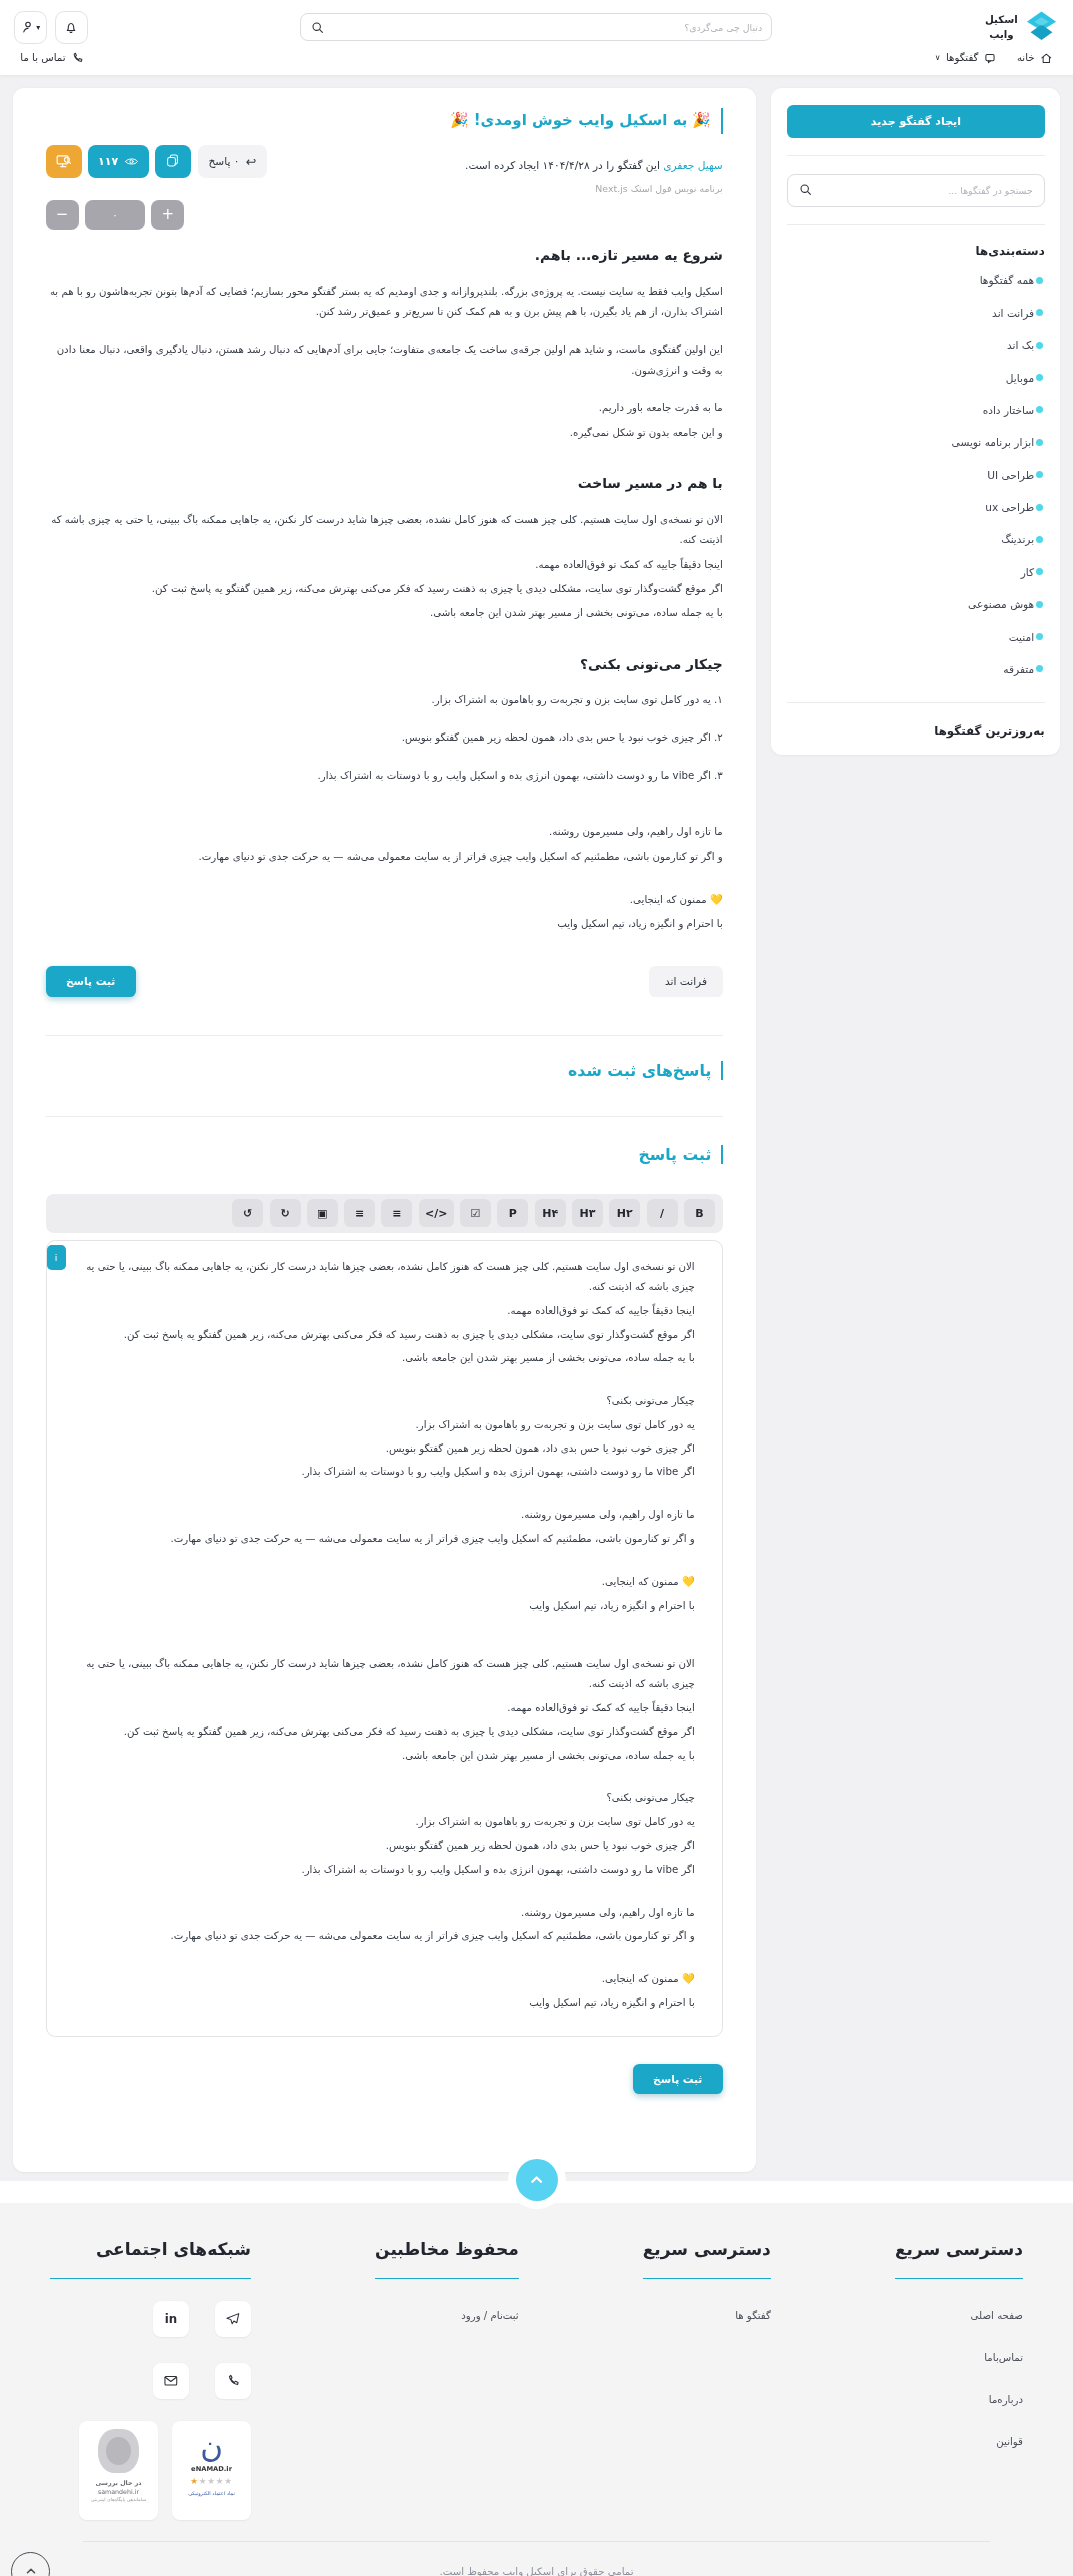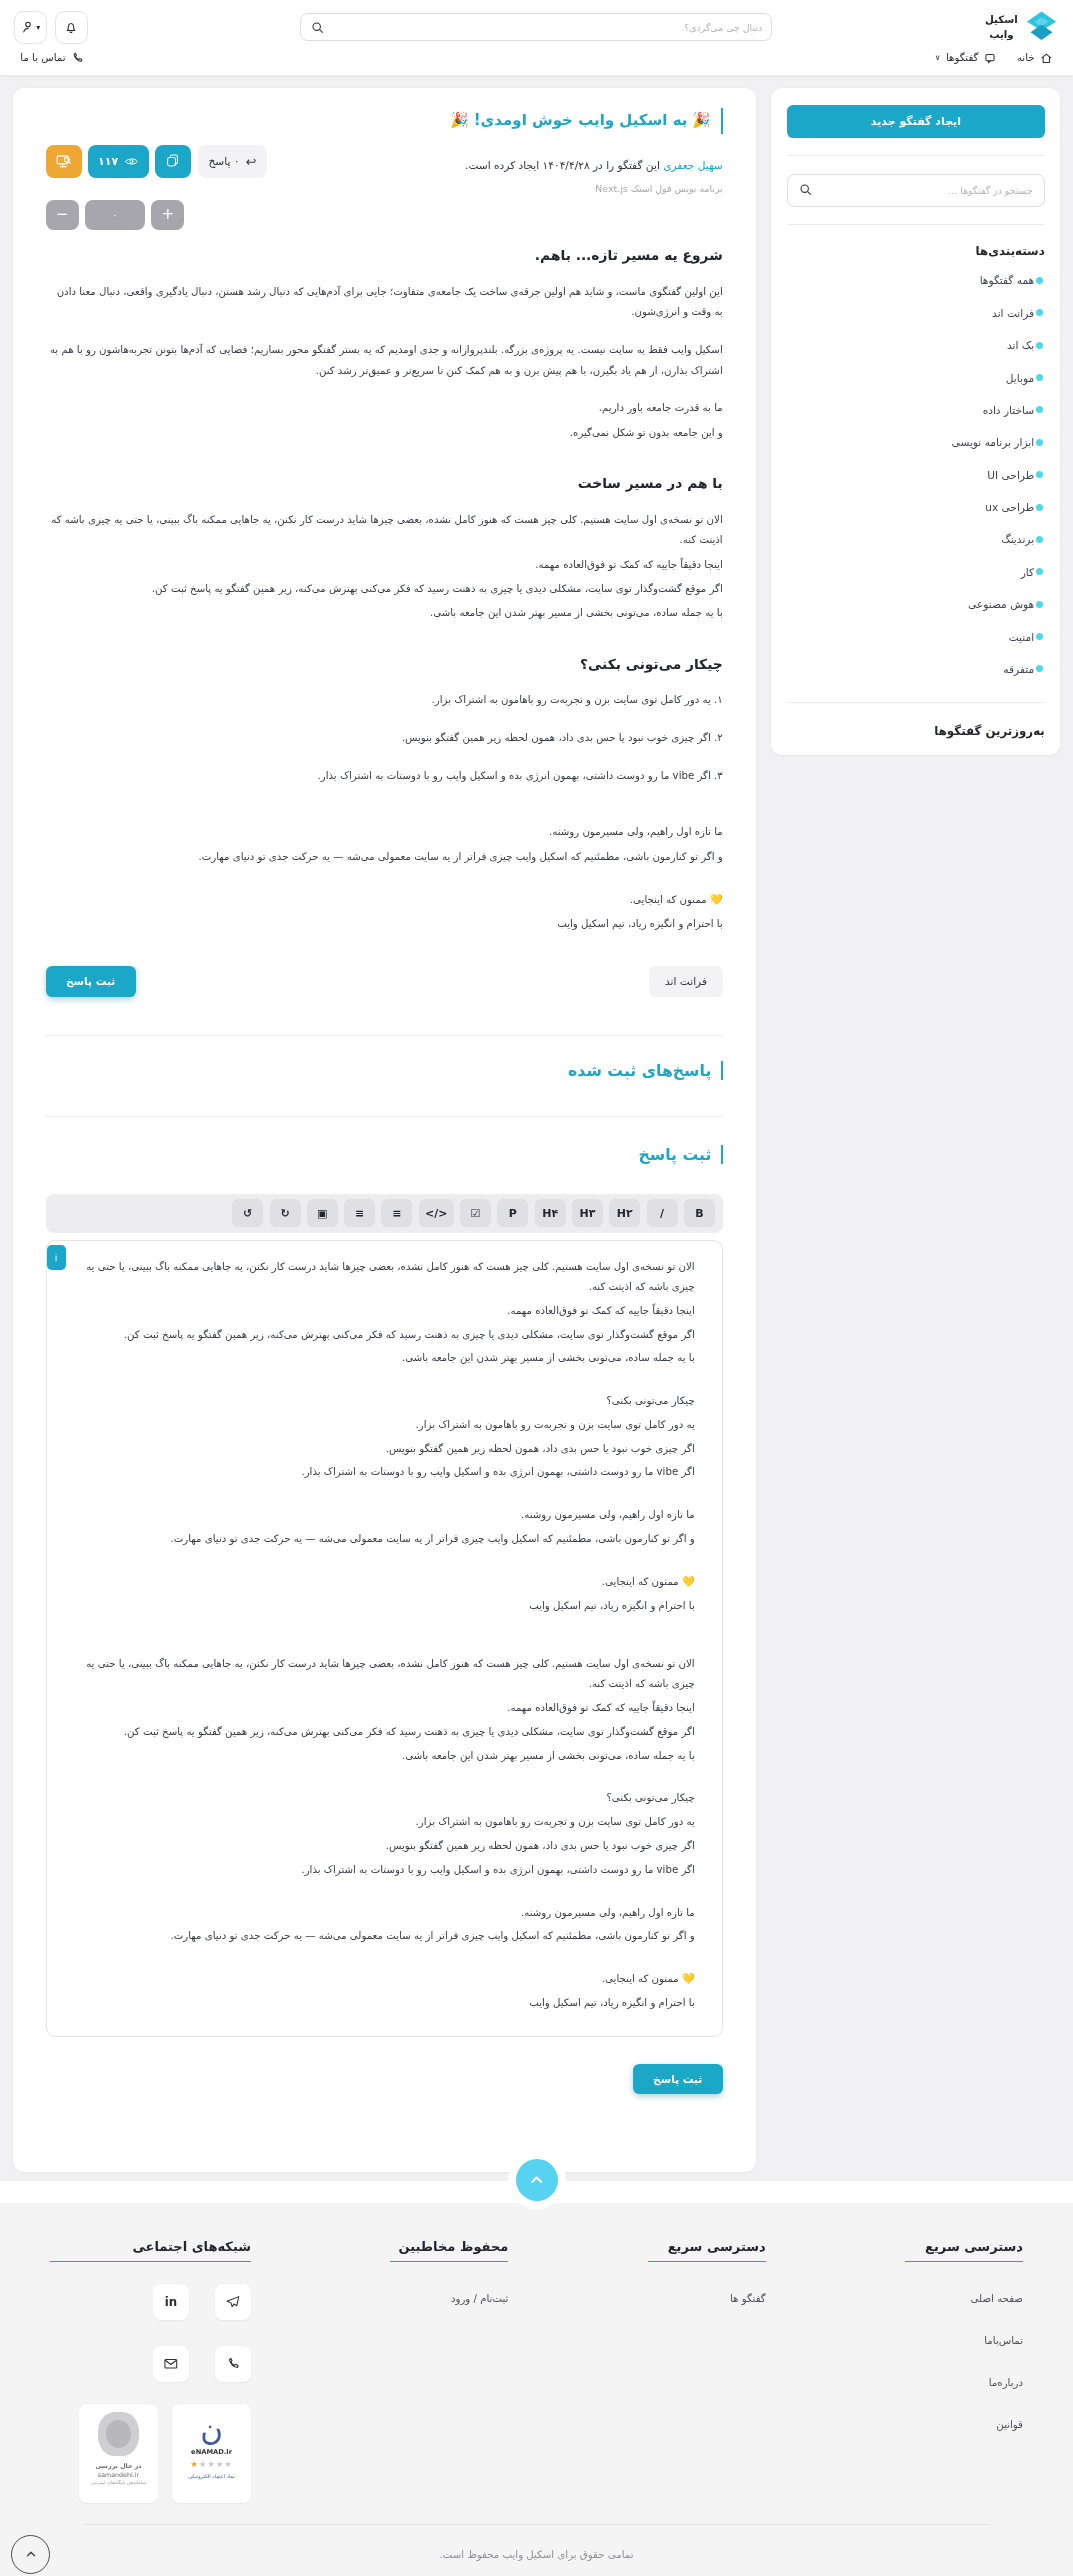--- a/index.html
+++ b/index.html
@@ -93,21 +93,21 @@
   
   .seam { height:22px; background:#fff; }
 
   
   footer { background:#f4f4f5; padding:36px 50px 0; position:relative; }
   .scrolltop { position:absolute; left:50%; top:-44px; transform:translateX(-50%); width:42px; height:42px; border-radius:50%;
     background:#58d2f1; box-shadow:0 0 0 7.9px #fff; display:flex; align-items:center; justify-content:center; }
   .fcols { display:flex; justify-content:space-between; align-items:flex-start; }
   .fcol { min-width:118px; }
   .fcol-w { width:201px; }
-  .fcol h4 { font-size:13px; font-weight:bold; color:#23262e; padding-bottom:7px; border-bottom:1.6px solid #1ba7c7; }
+  .fcol h4 { font-size:17px; font-weight:bold; color:#23262e; padding-bottom:19px; border-bottom:1.6px solid #1ba7c7; }
   .flink { margin-top:31px; font-size:10.2px; color:#4c4f57; }
   .socgrid { display:grid; grid-template-columns:repeat(2,36px); gap:26px; margin-top:22px; justify-content:start; }
   .soc { width:36px; height:36px; background:#fff; border-radius:7.9px; display:flex; align-items:center; justify-content:center;
     color:#2c2f36; font-weight:bold; font-size:11.8px; box-shadow:0 0.8px 1.6px rgba(0,0,0,.06); }
   .badges { display:flex; gap:14px; margin-top:22px; }
   .badge { width:79px; height:99px; background:#fff; border-radius:7.9px; display:flex; flex-direction:column;
     align-items:center; padding:7.9px 4.7px 4.7px; box-shadow:0 0.8px 1.6px rgba(0,0,0,.06); text-align:center; }
   .enamad-mark { font-size:31px; color:#3b5aa0; line-height:1.1; font-family:"DejaVu Serif","Liberation Serif",serif; }
   .enamad-label { font-size:6.7px; font-weight:bold; color:#333; margin-top:1.6px; }
   .stars { font-size:8.6px; letter-spacing:0.8px; margin-top:3.1px; direction:ltr; }
@@ -320,23 +320,23 @@
         <button class="vbtn">−</button>
         <div class="vval">۰</div>
         <button class="vbtn">+</button>
       </div>
     </div>
 
     <div class="post-body">
 
         <div class="blk h">شروع یه مسیر تازه... باهم.</div>
 
+        <div class="blk p">اسکیل وایب فقط یه سایت نیست. یه پروژه‌ی بزرگه. بلندپروازانه و جدی اومدیم که یه بستر گفتگو محور بسازیم؛ فضایی که آدم‌ها بتونن تجربه‌هاشون رو با هم به اشتراک بذارن، از هم یاد بگیرن، با هم پیش برن و به هم کمک کنن تا سریع‌تر و عمیق‌تر رشد کنن.</div>
+
         <div class="blk p">این اولین گفتگوی ماست، و شاید هم اولین جرقه‌ی ساخت یک جامعه‌ی متفاوت؛ جایی برای آدم‌هایی که دنبال رشد هستن، دنبال یادگیری واقعی، دنبال معنا دادن به وقت و انرژی‌شون.</div>
-
-        <div class="blk p">اسکیل وایب فقط یه سایت نیست. یه پروژه‌ی بزرگه. بلندپروازانه و جدی اومدیم که یه بستر گفتگو محور بسازیم؛ فضایی که آدم‌ها بتونن تجربه‌هاشون رو با هم به اشتراک بذارن، از هم یاد بگیرن، با هم پیش برن و به هم کمک کنن تا سریع‌تر و عمیق‌تر رشد کنن.</div>
 
         <div class="blk l">ما به قدرت جامعه باور داریم.</div>
 
         <div class="blk l">و این جامعه بدون تو شکل نمی‌گیره.</div>
 
         <div class="blk h">با هم در مسیر ساخت</div>
 
         <div class="blk l">الان تو نسخه‌ی اول سایت هستیم. کلی چیز هست که هنوز کامل نشده، بعضی چیزها شاید درست کار نکنن، یه جاهایی ممکنه باگ ببینی، یا حتی یه چیزی باشه که اذیتت کنه.</div>
 
         <div class="blk l">اینجا دقیقاً جاییه که کمک تو فوق‌العاده مهمه.</div>

